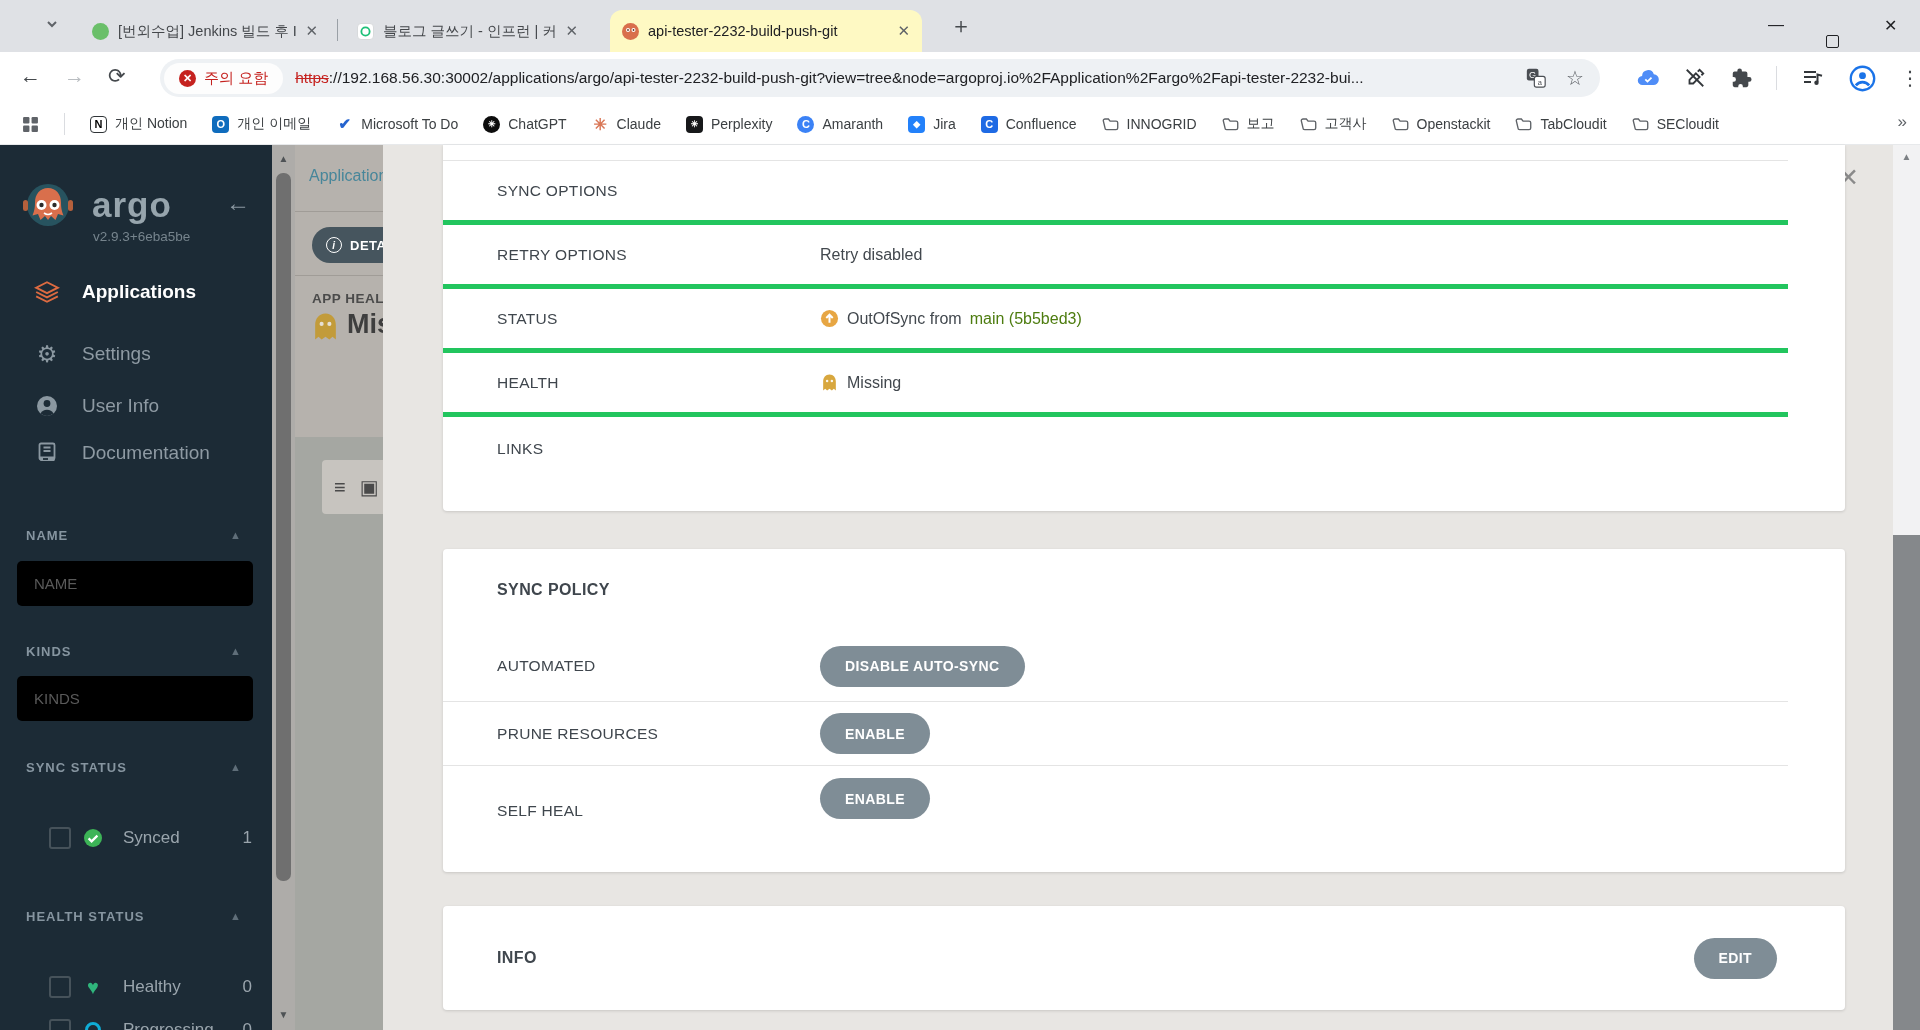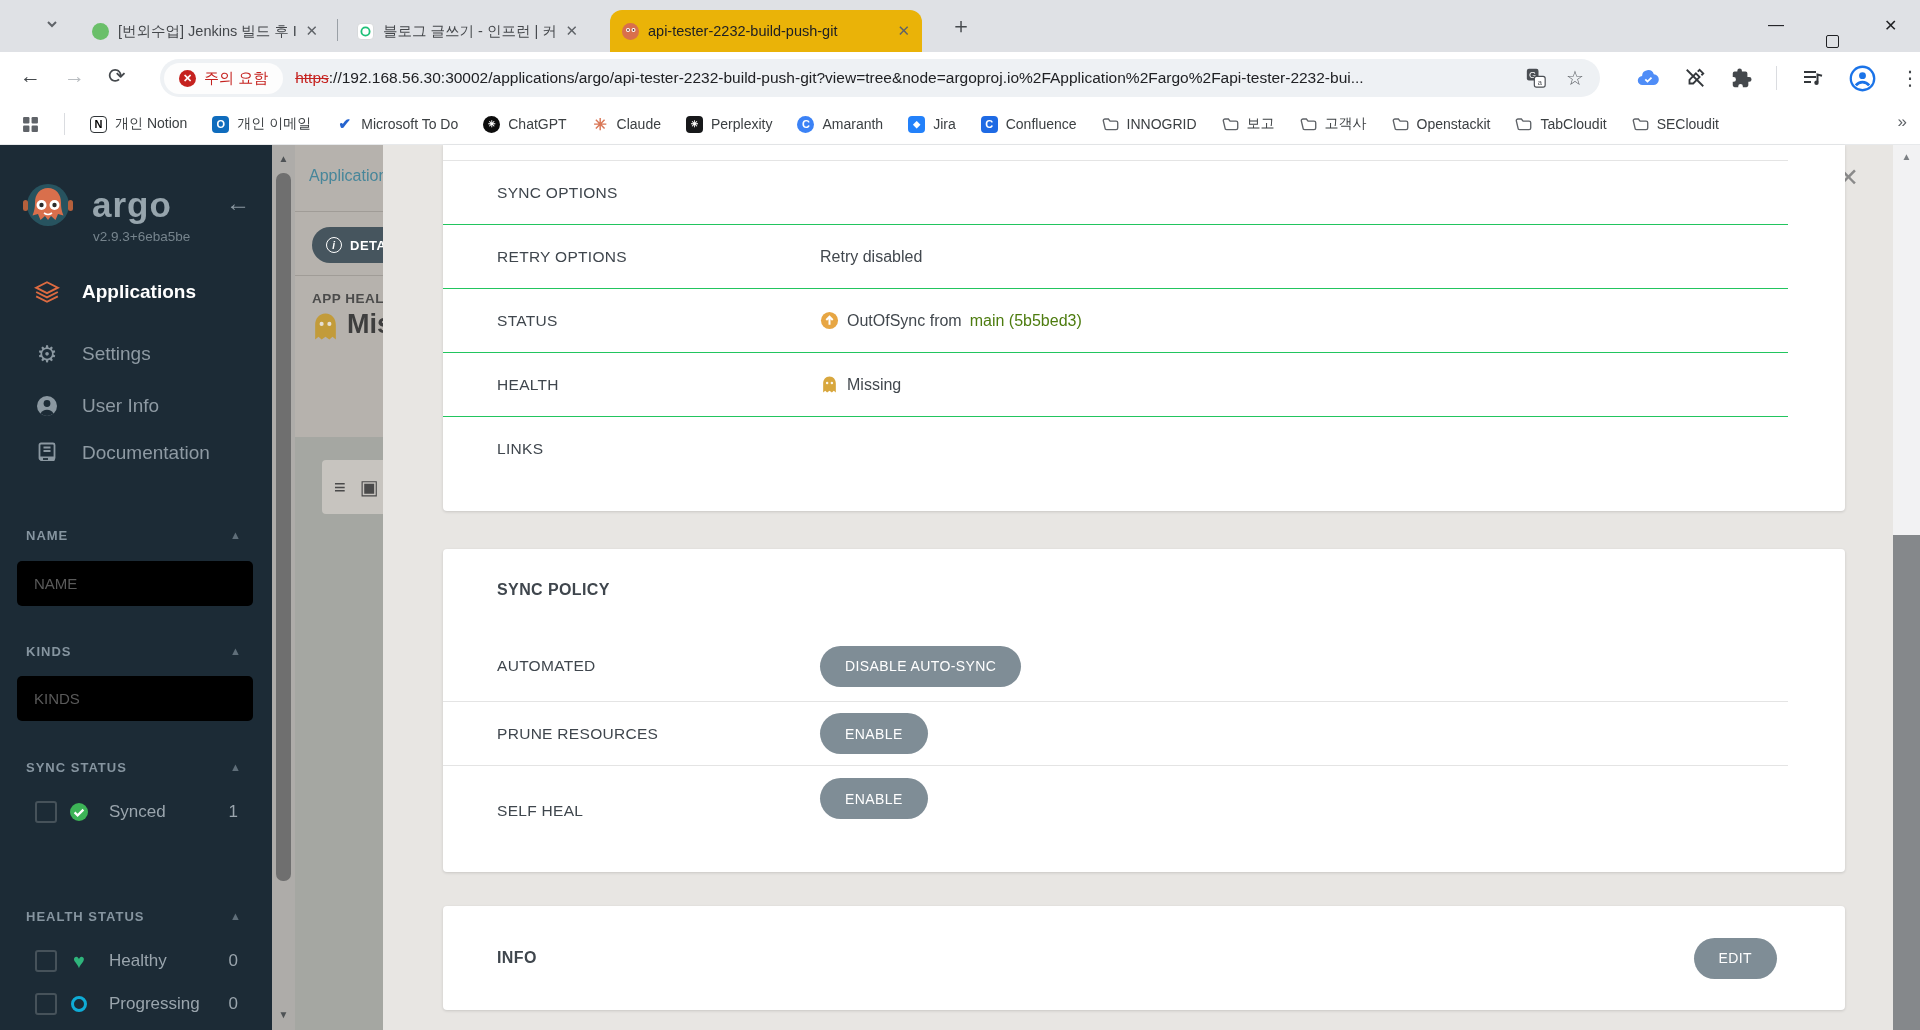--- a/index.html
+++ b/index.html
@@ -4,21 +4,21 @@
 <style>
   * { box-sizing: border-box; margin: 0; padding: 0; }
   html,body { width:1920px; height:1030px; overflow:hidden; background:#fff;
     font-family:"Liberation Sans", sans-serif; }
   .abs { position:absolute; }
 
   
   #tabstrip { position:relative; width:1920px; height:52px; background:#dfe1e5; }
   .tab { position:absolute; top:10px; height:42px; border-radius:12px 12px 0 0;
     display:flex; align-items:center; gap:9px; padding:0 12px; font-size:14.5px; color:#44474b; }
-  .tab.active { background:#eab308; }
+  .tab.active { background:#fef9c3; }
   .tab .ttl { flex:1; overflow:hidden; white-space:nowrap; }
   .tab.active .ttl { color:#202124; }
   .tclose { flex:none; color:#5f6368; font-size:15px; }
   .tabdiv { position:absolute; top:19px; width:1px; height:22px; background:#9aa0a6; }
   .fav { width:17px; height:17px; flex:none; border-radius:50%;
     display:flex; align-items:center; justify-content:center; }
   .winctl span { position:absolute; top:16px; color:#202124; font-size:16px; }
 
   
   #toolbar { position:relative; width:1920px; height:52px; background:#fff; }
@@ -58,22 +58,22 @@
     align-items:center; gap:22px; padding-left:34px; color:#8e9aa3; font-size:19px; }
   .nav-item.active { color:#fff; font-weight:bold; }
   .nav-ico { width:26px; display:flex; justify-content:center; flex:none; }
   .sec-label { position:absolute; left:26px; font-size:13px; font-weight:bold;
     letter-spacing:1px; color:#8695a0; }
   .sec-tri { position:absolute; left:230px; font-size:11px; color:#5f6e79; }
   .blk-input { position:absolute; left:17px; width:236px; height:45px; background:#000;
     border:none; border-radius:5px; color:#ccc; padding-left:17px; font-size:15px;
     font-family:inherit; }
   .blk-input::placeholder { color:#5a5a5a; }
-  .filter-row { position:absolute; left:2px; width:295px; height:30px; display:flex;
-    align-items:center; }
+  .filter-row { position:absolute; left:16px; width:295px; height:30px; display:flex;
+    align-items:center;margin-top:26px; }
   .cbx { position:absolute; left:33px; width:22px; height:22px; border:2px solid #46525a;
     border-radius:3px; }
   .f-ico { position:absolute; left:67px; width:20px; height:20px; display:flex;
     align-items:center; justify-content:center; }
   .f-lbl { position:absolute; left:107px; font-size:17px; color:#9aa5ad; }
   .f-cnt { position:absolute; left:212px; width:24px; text-align:right; font-size:17px; color:#9aa5ad; }
   .ring { width:16px; height:16px; border:3px solid #0facd6; border-radius:50%; }
 
   
   #app-scrollbar { position:absolute; left:272px; top:0; width:23px; height:885px; background:#aeaca9; }
@@ -103,32 +103,32 @@
   
   #panel { position:absolute; left:383px; top:0; width:1510px; height:885px; background:#e8e6e3; }
   .card { position:absolute; left:60px; width:1402px; background:#fff; border-radius:4px;
     box-shadow:0 1px 3px rgba(0,0,0,.14); }
   #card1 { top:0; height:366px; border-radius:0 0 4px 4px; }
   #card2 { top:404px; height:323px; }
   #card3 { top:761px; height:104px; display:flex; align-items:center;
     justify-content:space-between; padding:0 68px 0 54px; }
   .toppad { height:16px; border-bottom:1px solid #e4e4e4; margin-right:57px; }
   .srow { display:flex; align-items:center; height:64px; margin-right:57px;
-    border-bottom:1px solid #22c55e; }
+    border-bottom:5px solid #22c55e; }
   .srow.last { border-bottom:none; }
   .srow .lbl, .p-lbl { margin-left:54px; width:323px; flex:none; font-size:15.5px;
     letter-spacing:.3px; color:#3f464d; }
   .srow .val { font-size:16px; color:#42484e; display:flex; align-items:center; gap:8px; }
   .link { color:#4d7c0f; text-decoration:none; }
   .head-row { height:82px; display:flex; align-items:center; padding-left:54px;
     font-size:16px; font-weight:600; letter-spacing:.4px; color:#3f464d; }
   .prow { display:flex; align-items:center; margin-right:57px; border-bottom:1px solid #e4e4e4; }
   .prow.last { border-bottom:none; }
   .pill { background:#7f8d96; color:#fff; border:none; border-radius:21px; height:41px;
-    padding:0 25px; font-size:14px; font-weight:normal; letter-spacing:.4px;
+    padding:0 25px; font-size:14px; font-weight:bold; letter-spacing:.4px;
     font-family:inherit; }
   #panel-close { position:absolute; left:1455px; top:18px; font-size:25px; color:#8a8a8a; }
 
   
   #winsb { position:absolute; left:1893px; top:0; width:27px; height:885px; background:#f2f2f3; }
   #winsb .sb-arrow { width:27px; color:#7c8084; }
   #win-thumb { position:absolute; left:0; top:390px; width:27px; height:495px; background:#85888b; }
 
   svg { display:block; }
 </style>

